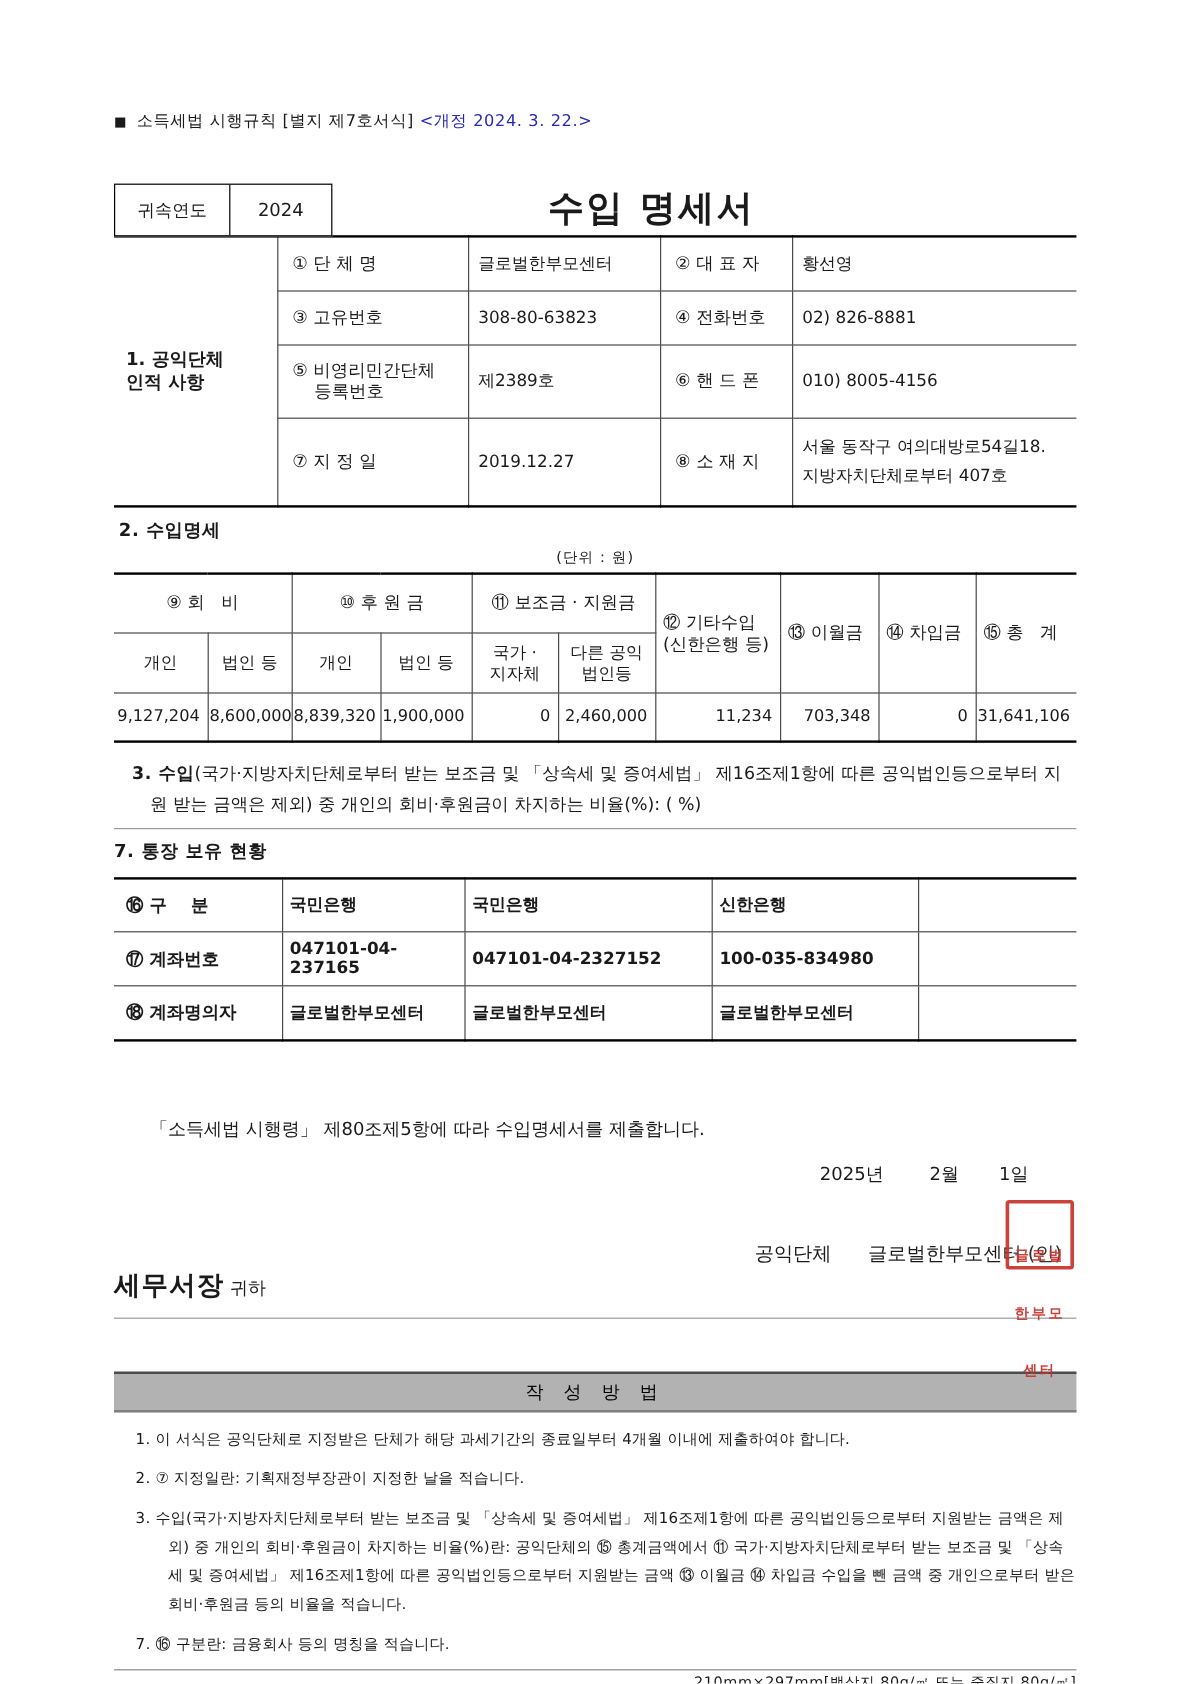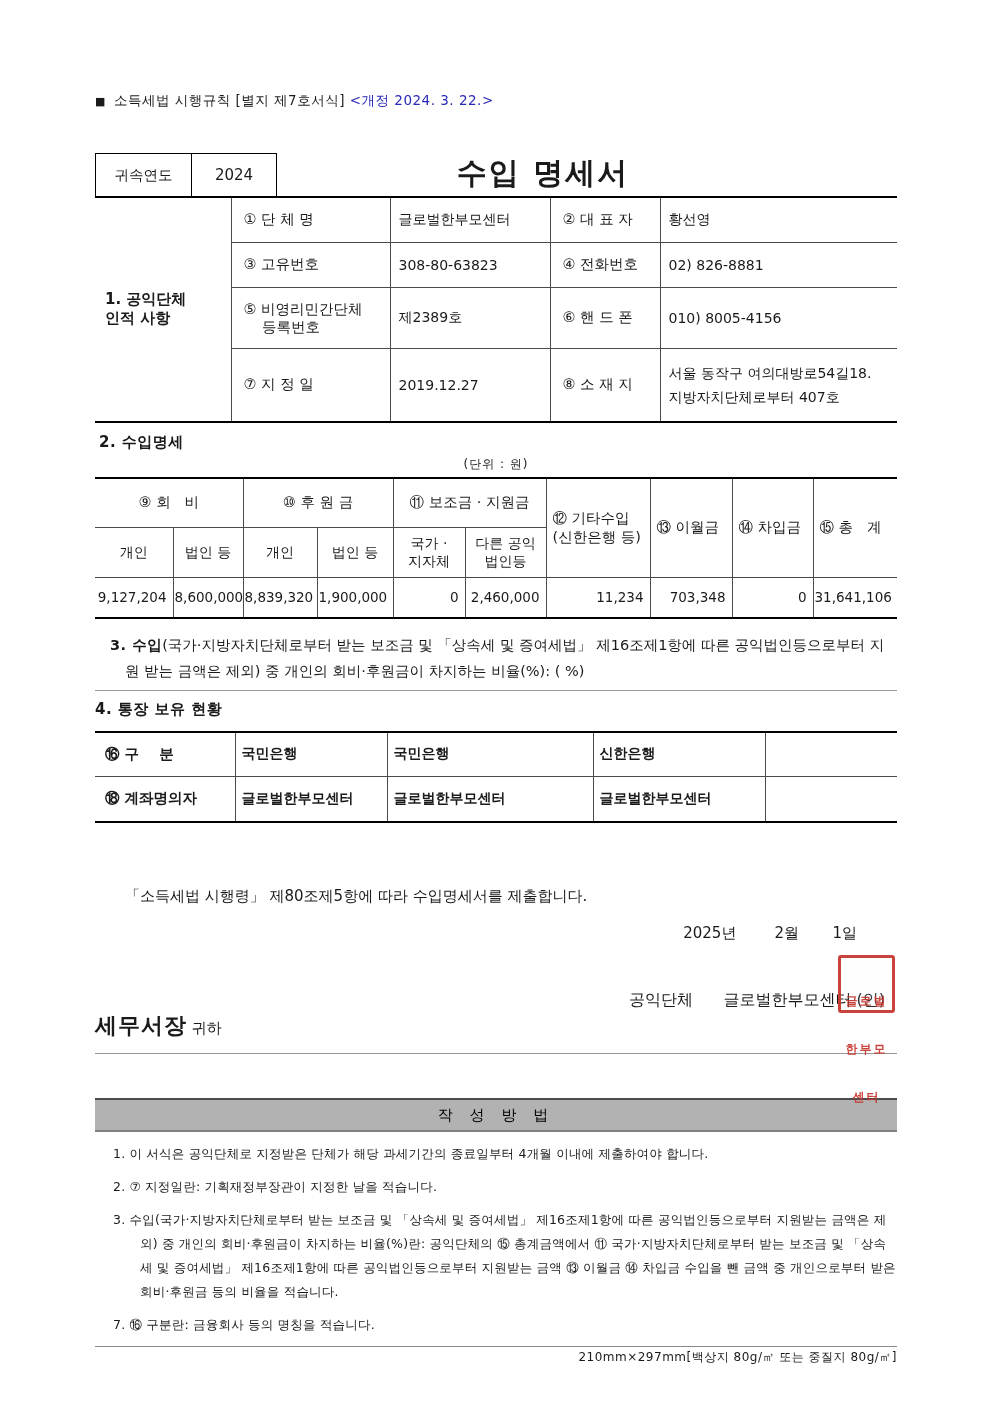--- a/index.html
+++ b/index.html
@@ -191,38 +191,45 @@
       <td>703,348</td>
       <td>0</td>
       <td class="no-r">31,641,106</td>
     </tr>
   </tbody>
     </table>
 
   <div class="sec3"><b>3. 수입</b><span>(국가·지방자치단체로부터 받는 보조금 및 「상속세 및 증여세법」 제16조제1항에 따른 공익법인등으로부터 지원 받는 금액은 제외) 중 개인의 회비·후원금이 차지하는 비율(%): (        %)</span></div>
   <hr class="divider">
 
-  <div class="h-sec4">4. 통장 보유 현황</div>
+  <div class="h-sec4">7. 통장 보유 현황</div>
   <table class="tbl t4">
     <colgroup>
         <col style="width:140px">
         <col style="width:152px">
         <col style="width:206px">
         <col style="width:172px">
         <col style="width:132px">
       </colgroup>
     <tbody>
         <tr>
       <td class="flabel no-l pre">⑯ 구    분</td>
       <td>국민은행</td>
       <td>국민은행</td>
       <td>신한은행</td>
       <td class="no-r"></td>
     </tr>
     <tr>
+      <td class="flabel no-l pre">⑰ 계좌번호</td>
+      <td>047101-04-237165</td>
+      <td>047101-04-2327152</td>
+      <td>100-035-834980</td>
+      <td class="no-r"></td>
+    </tr>
+    <tr>
       <td class="flabel no-l pre">⑱ 계좌명의자</td>
       <td>글로벌한부모센터</td>
       <td>글로벌한부모센터</td>
       <td>글로벌한부모센터</td>
       <td class="no-r"></td>
     </tr>
   </tbody>
     </table>
 
   <div class="statement">「소득세법 시행령」  제80조제5항에 따라 수입명세서를 제출합니다.</div>

